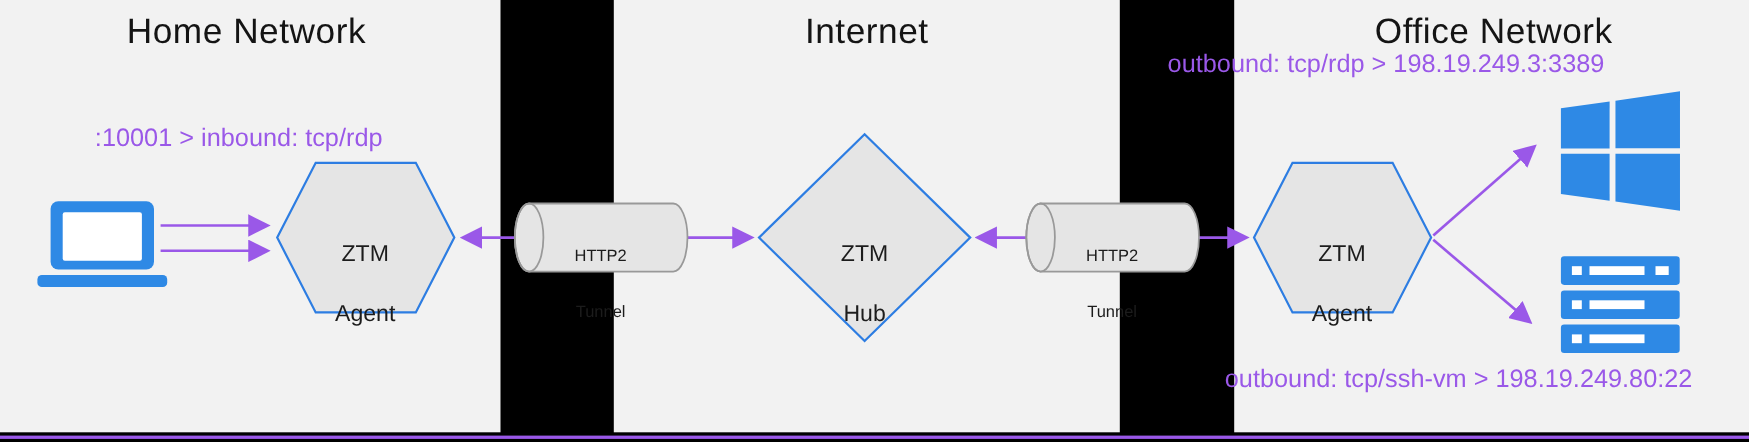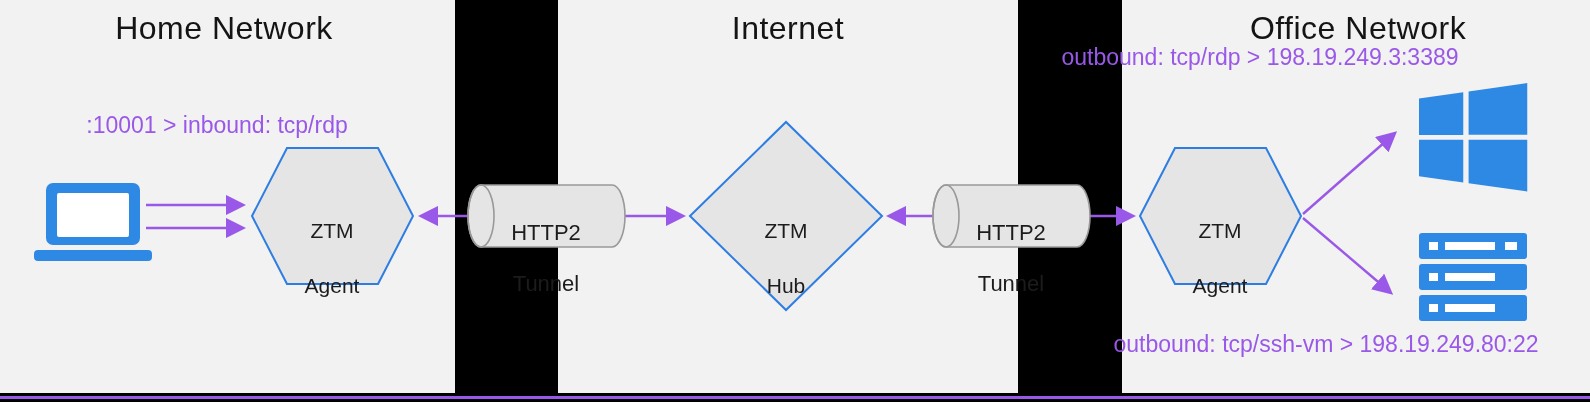--- a/index.html
+++ b/index.html
@@ -24,21 +24,21 @@
   }
   .plabel {
     position:absolute; z-index:2; transform:translateX(-50%);
     font-size:23px; color:var(--accent-purple, #9a58e8); white-space:nowrap;
   }
   .node-label {
     position:absolute; z-index:2; transform:translateX(-50%);
     text-align:center; color:#1c1c1c; white-space:nowrap;
   }
   .node-label.big   { font-size:21px; line-height:27px; }
-  .node-label.small { font-size:22px; line-height:23px; }
+  .node-label.small { font-size:15px; line-height:23px; }
   .nl-line { display:block;margin-top:28px; }
 
   .bottom-line {
     position:absolute; z-index:3; left:0; right:0; bottom:3px; height:3px;
     background:var(--accent-purple, #9a58e8);
   }
 
   svg .connector { stroke:var(--accent-purple, #9a58e8); stroke-width:2.4; fill:none; }
   svg .arrowhead { fill:var(--accent-purple, #9a58e8); }
   svg .node-shape { fill:var(--shape-fill, #e5e5e5); stroke:var(--node-blue, #2d7de2); stroke-width:2; }

